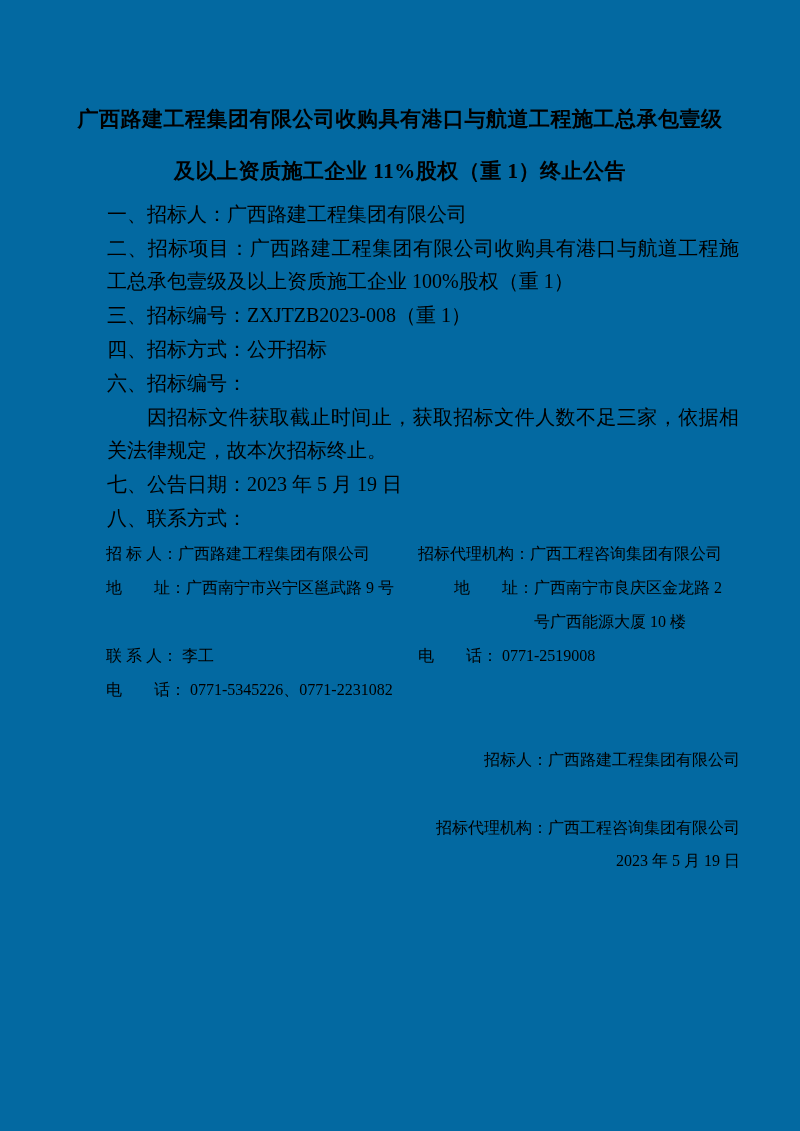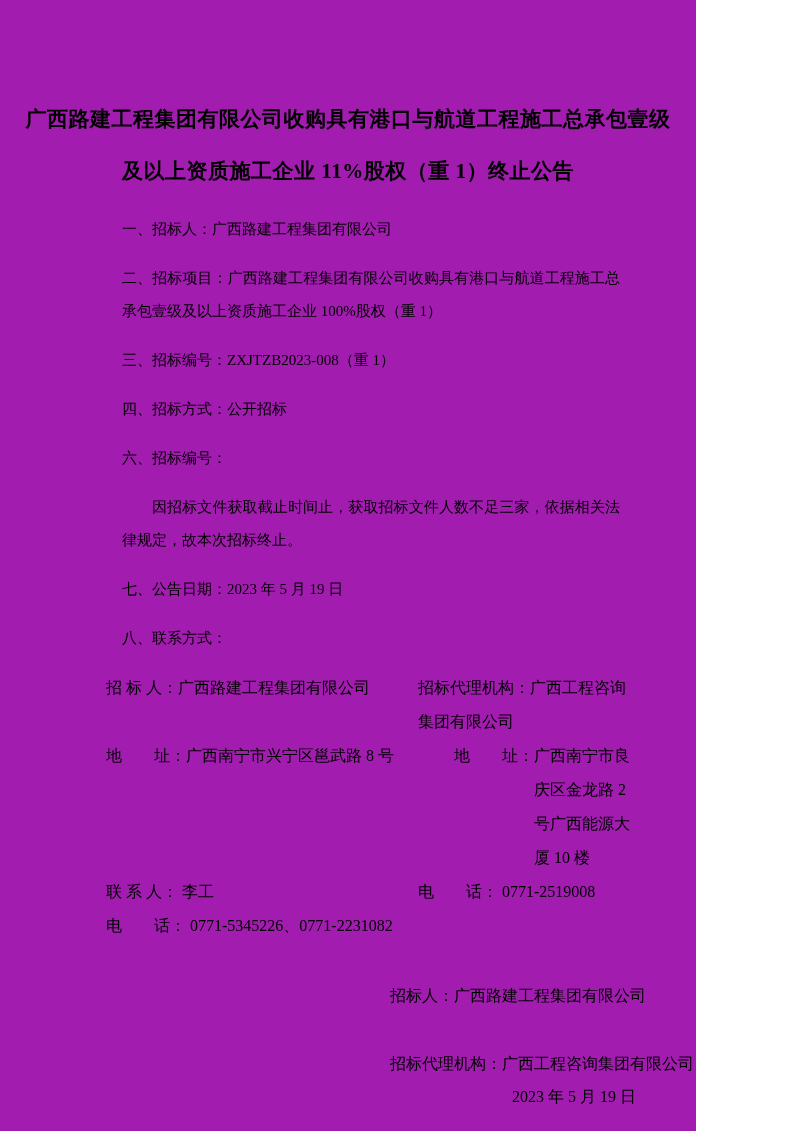--- a/index.html
+++ b/index.html
@@ -2,23 +2,23 @@
 <html><head>
 <meta charset="utf-8">
 <style>
   html, body {
     margin: 0;
     padding: 0;
     background: #ffffff;
   }
   .page {
     position: relative;
-    width: 696px;
+    width: 800px;
     height: 1131px;
-    background: #a21caf;
+    background: #0369a1;
     color: #000000;
     font-family: "Liberation Serif", "DejaVu Serif", serif;
     overflow: hidden;
     box-sizing: border-box;
   }
   
   .title-block {
     padding-top: 93px;
     text-align: center;
   }
@@ -29,22 +29,22 @@
     letter-spacing: 0.5px;
     white-space: nowrap;
   }
   
   .content {
     padding-left: 106px;
     padding-right: 60px;
     box-sizing: border-box;
   }
   .body-item {
-    margin: 16px;
-    font-size: 15px;
+    margin: 1px;
+    font-size: 20px;
     line-height: 33px;
     text-align: justify;
   }
   .body-item.indent {
     text-indent: 2em;
   }
   
   .contacts {
     display: grid;
     grid-template-columns: 307px 1fr;
@@ -101,21 +101,21 @@
     <p class="body-item">四、招标方式：公开招标</p>
     <p class="body-item">六、招标编号：</p>
     <p class="body-item indent">因招标文件获取截止时间止，获取招标文件人数不足三家，依据相关法律规定，故本次招标终止。</p>
     <p class="body-item">七、公告日期：2023 年 5 月 19 日</p>
     <p class="body-item">八、联系方式：</p>
 
     <div class="contacts">
       <p class="contact-cell">招 标 人：广西路建工程集团有限公司</p>
       <p class="contact-cell">招标代理机构：广西工程咨询集团有限公司</p>
 
-      <p class="contact-cell hang">地　　址：广西南宁市兴宁区邕武路 8 号</p>
+      <p class="contact-cell hang">地　　址：广西南宁市兴宁区邕武路 9 号</p>
       <p class="contact-cell hang narrow">地　　址：广西南宁市良庆区金龙路 2 号广西能源大厦 10 楼</p>
 
       <p class="contact-cell">联 系 人： 李工</p>
 
       <p class="contact-cell">电　　话： 0771-2519008</p>
       <p class="contact-cell">电　　话： 0771-5345226、0771-2231082</p>
     </div>
 
     <div class="signature">
       <p class="sig-line">招标人：广西路建工程集团有限公司</p>

